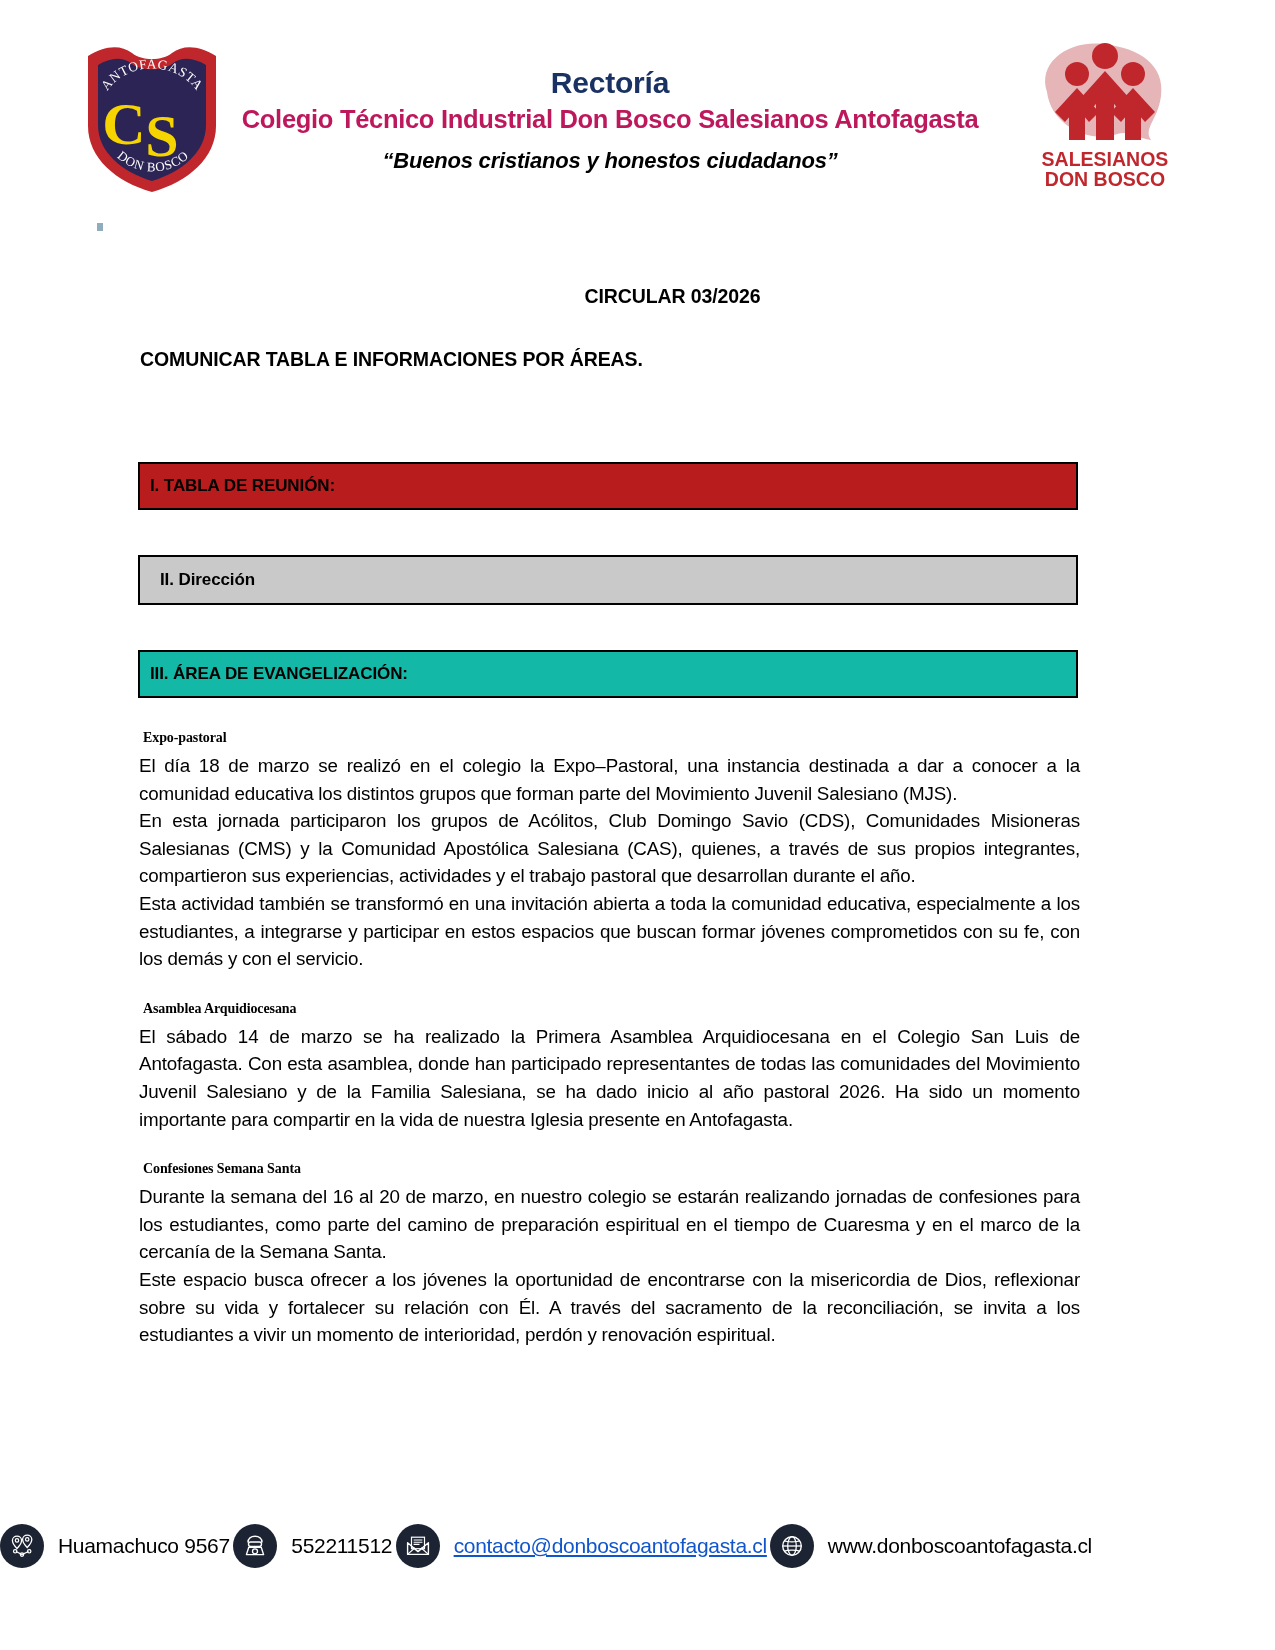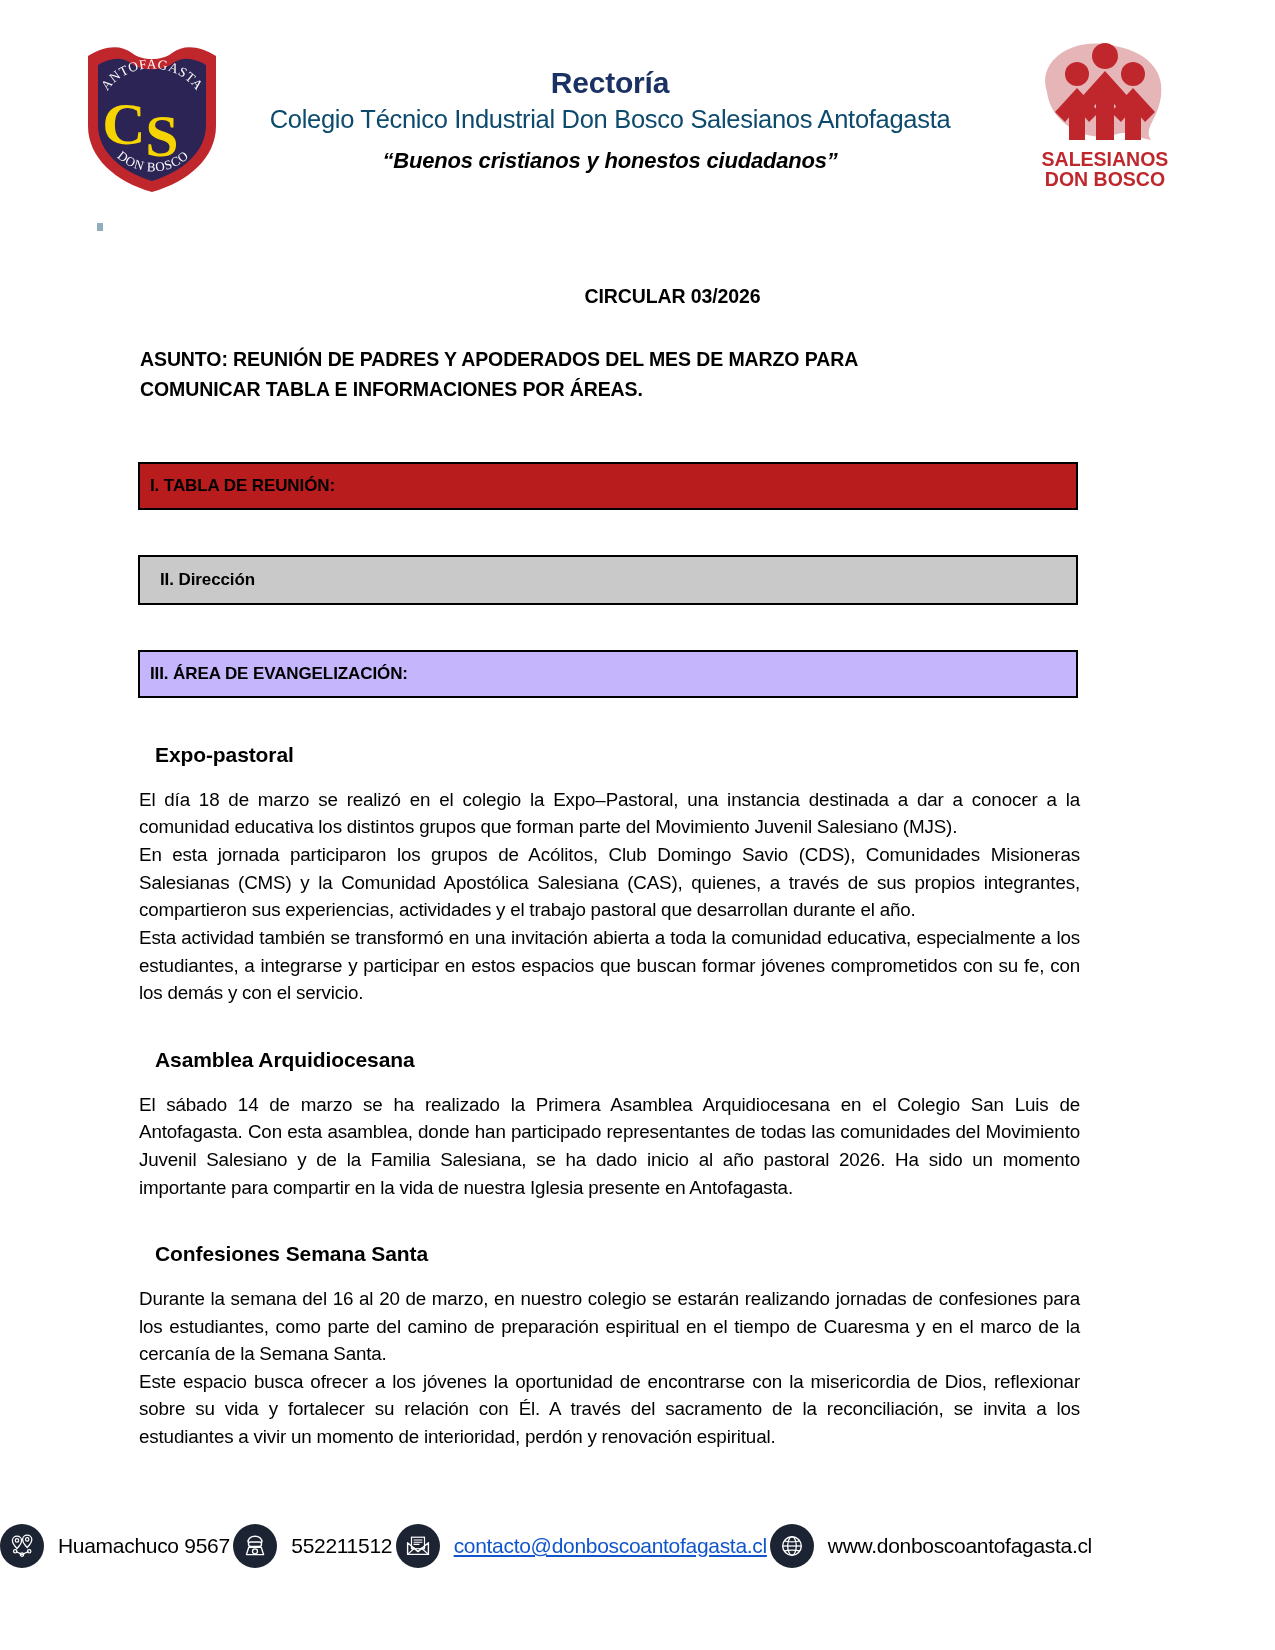--- a/index.html
+++ b/index.html
@@ -53,22 +53,22 @@
   }
   .rectoria {
     font-size: 30px;
     font-weight: bold;
     color: #1a3263;
     line-height: 1.12;
     letter-spacing: -0.2px;
   }
   .school-name {
     font-size: 25.5px;
-    font-weight: normal;
-    color: #0c4a6e;
+    font-weight: bold;
+    color: #be185d;
     line-height: 1.2;
     margin-top: 4px;
     letter-spacing: -0.3px;
   }
   .motto {
     font-size: 22px;
     font-weight: bold;
     font-style: italic;
     color: #000000;
     margin-top: 14px;
@@ -125,25 +125,26 @@
   #bar-3 { top: 650px; height: 48px; background: #c9c9c9; }
 
   
   .content {
     position: absolute;
     top: 724px;
     left: 139px;
     width: 941px;
   }
   .sub-heading {
-    font-size: 21px;
+    font-size: 14px;
     font-weight: bold;
     line-height: 1.42;
     letter-spacing: -0.1px;
-    margin: 16px;
+    margin: 4px;
+    font-family: Liberation Serif, serif;
   }
   .para {
     font-size: 18.8px;
     line-height: 1.47;
     text-align: justify;
     text-justify: inter-word;
     margin: 0;
     letter-spacing: -0.15px;
     word-spacing: -0.2px;
   }
@@ -250,31 +251,30 @@
         </svg>
       </div>
     </div>
   </div>
 
   <div class="blue-tick"></div>
 
   <div class="circular-title">CIRCULAR 03/2026</div>
 
   <div class="asunto">
-    <div>ASUNTO: REUNIÓN DE PADRES Y APODERADOS DEL MES DE MARZO PARA</div>
     <div>COMUNICAR TABLA E INFORMACIONES POR ÁREAS.</div>
   </div>
 
   <div class="section-bar" id="bar-1" style="background: #b91c1c;">
     <span>I. TABLA DE REUNIÓN:</span>
   </div>
   <div class="section-bar" id="bar-2" style="background: rgb(201, 201, 201); padding-left: 20px;">
     <span>II. Dirección</span>
   </div>
-  <div class="section-bar" id="bar-3" style="background: #c4b5fd;">
+  <div class="section-bar" id="bar-3" style="background: #14b8a6;">
     <span>III. ÁREA DE EVANGELIZACIÓN:</span>
   </div>
 
   <div class="content">
 
     <div>
       <p class="sub-heading">Expo-pastoral</p>
       <p class="para">El día 18 de marzo se realizó en el colegio la Expo–Pastoral, una instancia destinada a dar a conocer a la comunidad educativa los distintos grupos que forman parte del Movimiento Juvenil Salesiano (MJS).</p>
       <p class="para">En esta jornada participaron los grupos de Acólitos, Club Domingo Savio (CDS), Comunidades Misioneras Salesianas (CMS) y la Comunidad Apostólica Salesiana (CAS), quienes, a través de sus propios integrantes, compartieron sus experiencias, actividades y el trabajo pastoral que desarrollan durante el año.</p>
       <p class="para">Esta actividad también se transformó en una invitación abierta a toda la comunidad educativa, especialmente a los estudiantes, a integrarse y participar en estos espacios que buscan formar jóvenes comprometidos con su fe, con los demás y con el servicio.</p>

